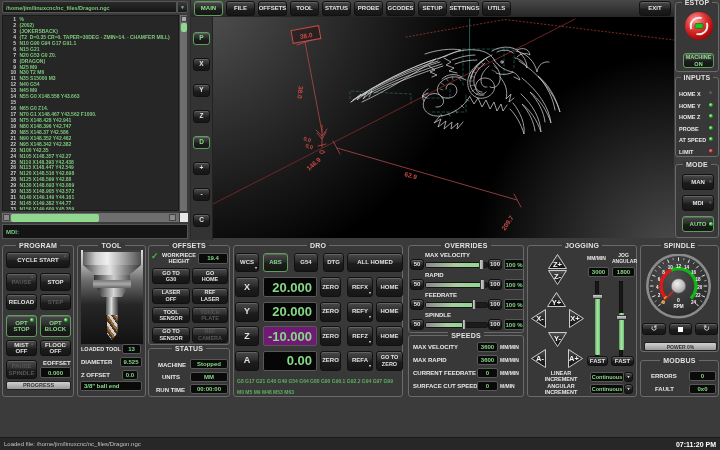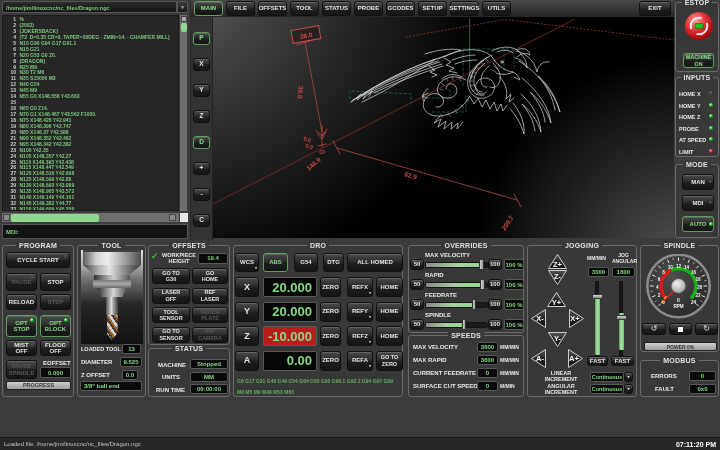--- a/index.html
+++ b/index.html
@@ -329,21 +329,21 @@
   <div class="fld" style="left:29px;top:31px;width:54px;height:20px;font-size:13px;justify-content:flex-end;padding-right:4px;background:#060606">20.000</div>
   <div class="btn" style="left:86px;top:31px;width:21px;height:20px">ZERO</div>
   <div class="btn" style="left:113px;top:31px;width:26px;height:20px">REFX<div class="ab" style="right:1px;bottom:0;font-size:4px;color:#ccc">▾</div></div>
   <div class="btn" style="left:142px;top:31px;width:27px;height:20px">HOME</div>
   <div class="btn" style="left:1px;top:55.5px;width:24px;height:20px;font-size:9px">Y</div>
   <div class="fld" style="left:29px;top:55.5px;width:54px;height:20px;font-size:13px;justify-content:flex-end;padding-right:4px;background:#060606">20.000</div>
   <div class="btn" style="left:86px;top:55.5px;width:21px;height:20px">ZERO</div>
   <div class="btn" style="left:113px;top:55.5px;width:26px;height:20px">REFY<div class="ab" style="right:1px;bottom:0;font-size:4px;color:#ccc">▾</div></div>
   <div class="btn" style="left:142px;top:55.5px;width:27px;height:20px">HOME</div>
   <div class="btn" style="left:1px;top:80px;width:24px;height:20px;font-size:9px">Z</div>
-  <div class="fld" style="left:29px;top:80px;width:54px;height:20px;font-size:13px;justify-content:flex-end;padding-right:4px;background:#b91c1c">-10.000</div>
+  <div class="fld" style="left:29px;top:80px;width:54px;height:20px;font-size:13px;justify-content:flex-end;padding-right:4px;background:#701a75">-10.000</div>
   <div class="btn" style="left:86px;top:80px;width:21px;height:20px">ZERO</div>
   <div class="btn" style="left:113px;top:80px;width:26px;height:20px">REFZ<div class="ab" style="right:1px;bottom:0;font-size:4px;color:#ccc">▾</div></div>
   <div class="btn" style="left:142px;top:80px;width:27px;height:20px">HOME</div>
   <div class="btn" style="left:1px;top:104.5px;width:24px;height:20px;font-size:9px">A</div>
   <div class="fld" style="left:29px;top:104.5px;width:54px;height:20px;font-size:13px;justify-content:flex-end;padding-right:4px;background:#060606">0.00</div>
   <div class="btn" style="left:86px;top:104.5px;width:21px;height:20px">ZERO</div>
   <div class="btn" style="left:113px;top:104.5px;width:26px;height:20px">REFA<div class="ab" style="right:1px;bottom:0;font-size:4px;color:#ccc">▾</div></div>
   <div class="btn" style="left:142px;top:104.5px;width:27px;height:20px;font-size:5.5px">GO TO<br>ZERO</div>
   <div class="ab" style="left:3px;top:132px;font-size:5px;font-weight:700;color:#5fae5f">G8 G17 G21 G40 G49 G54 G64 G80 G90 G90.1 G92.2 G94 G97 G99</div>
   <div class="ab" style="left:3px;top:143px;font-size:5px;font-weight:700;color:#5fae5f">M0 M5 M9 M48 M53 M63</div>

